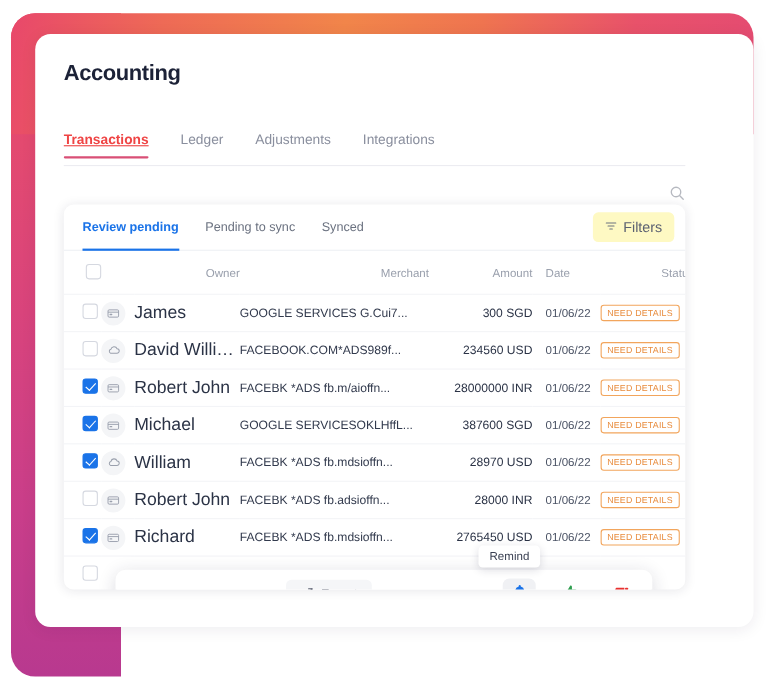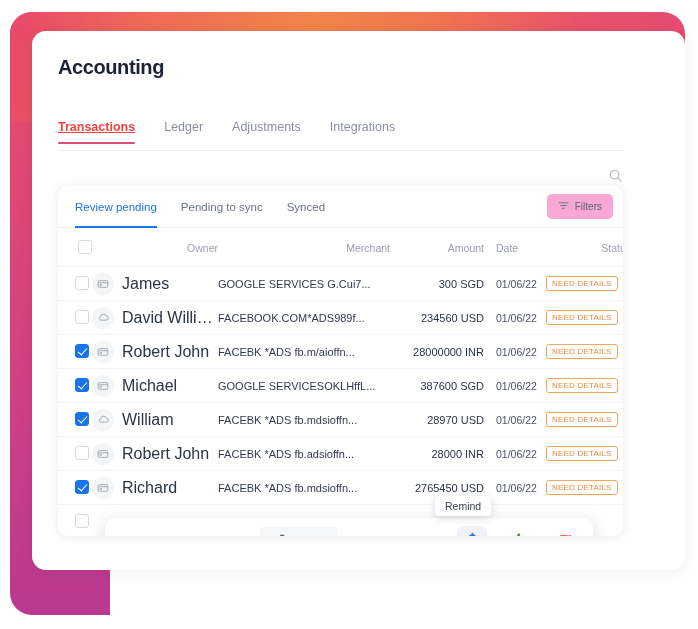--- a/index.html
+++ b/index.html
@@ -79,29 +79,29 @@
   .sub-tabs {
     height: 42px; display:flex; align-items:center;
     padding: 0 10px 0 17px; border-bottom:1px solid #eef0f4;
     position: relative;
   }
   .sub-tab {
     font-size: 11.5px; color:#6b7280; margin-right:24px; cursor:pointer;
     position:relative; height:42px; display:flex; align-items:center;
     white-space: nowrap;
   }
-  .sub-tab.active { color:#1a73e8; font-weight:400; }
+  .sub-tab.active { color:#1a73e8; font-weight:700; }
   .sub-tab.active::after {
     content:""; position:absolute; left:0; right:0; bottom:0;
     height:2px; background:#1a73e8;
   }
   .filters-btn {
     margin-left:auto; display:flex; align-items:center; gap:6px;
-    background:#f9a8d4; border-radius:5px; padding:6px 11px;
-    font-size:10px; color:#5b6171; cursor:pointer;
+    background:#fef9c3; border-radius:5px; padding:6px 11px;
+    font-size:13px; color:#5b6171; cursor:pointer;
   }
 
   
   table { width:100%; border-collapse: collapse; table-layout: fixed; }
   th {
     font-size: 10.5px; font-weight:400; color:#9aa0ad;
     text-align:right; padding: 12px 0 10px 0;
   }
   td { padding: 0; height: 34px; vertical-align: middle; font-size: 11px; color:#323a4d; }
   .c-check { width: 34px; padding-left:17px !important; }

